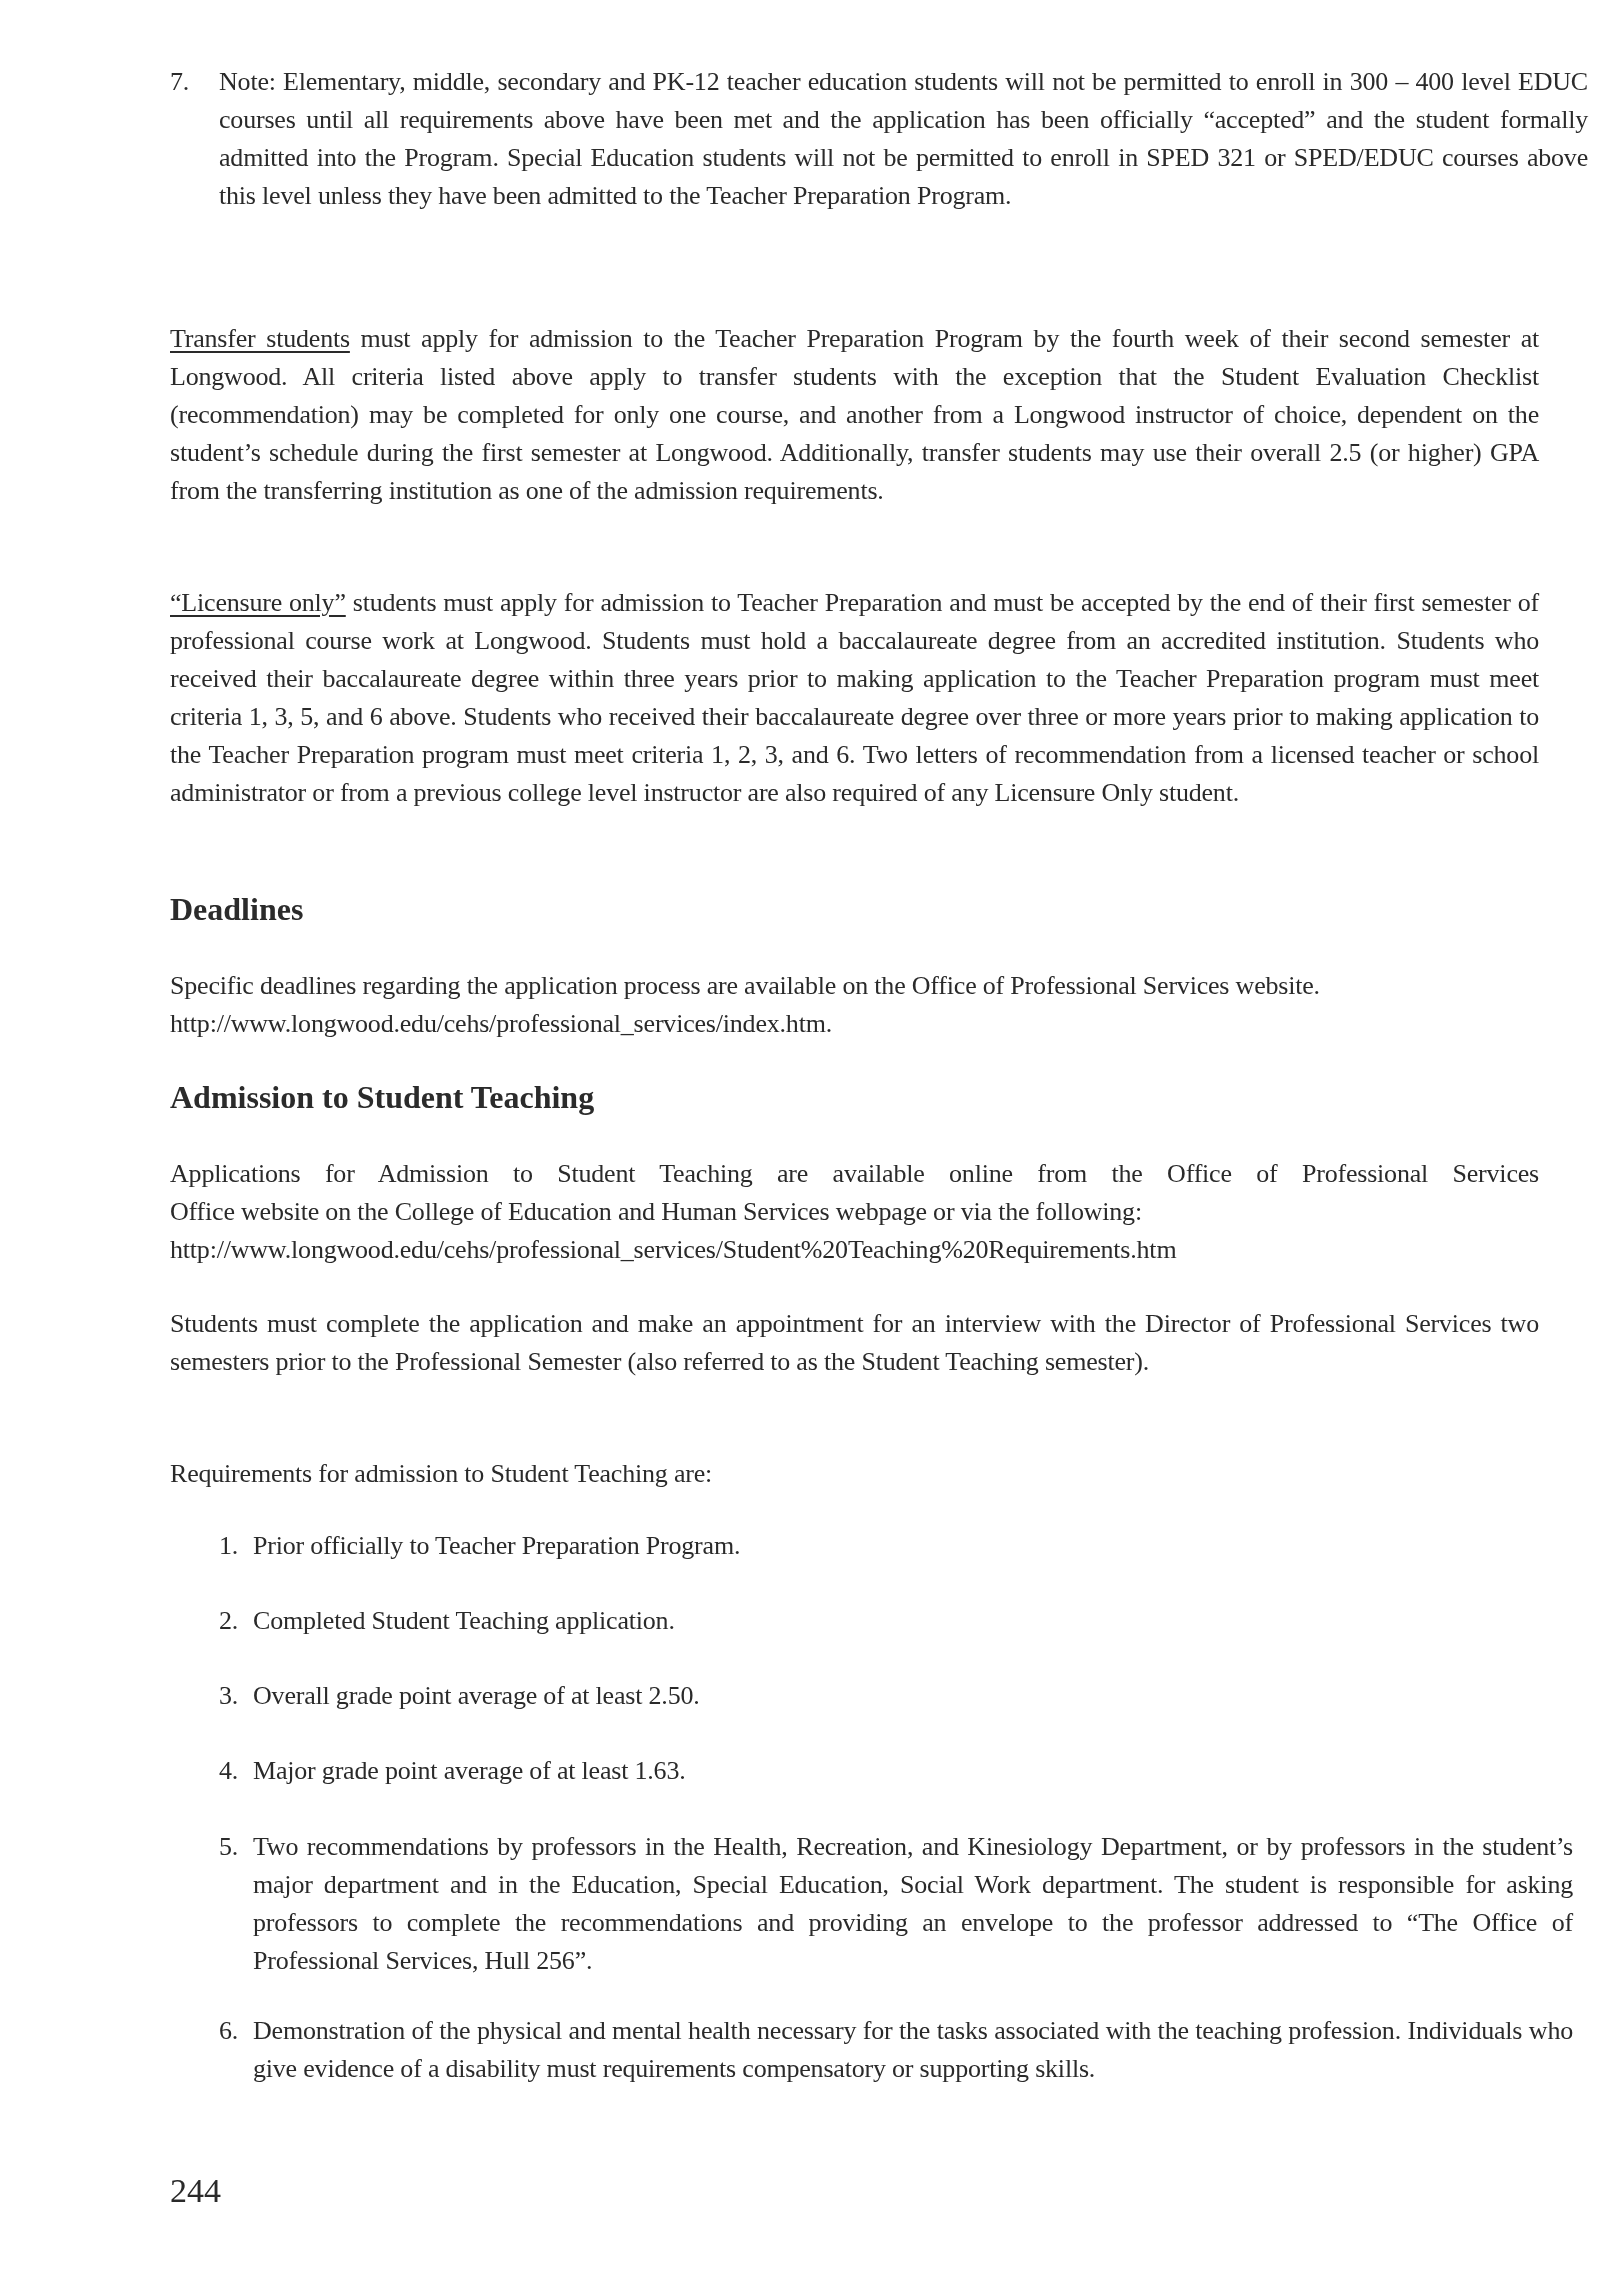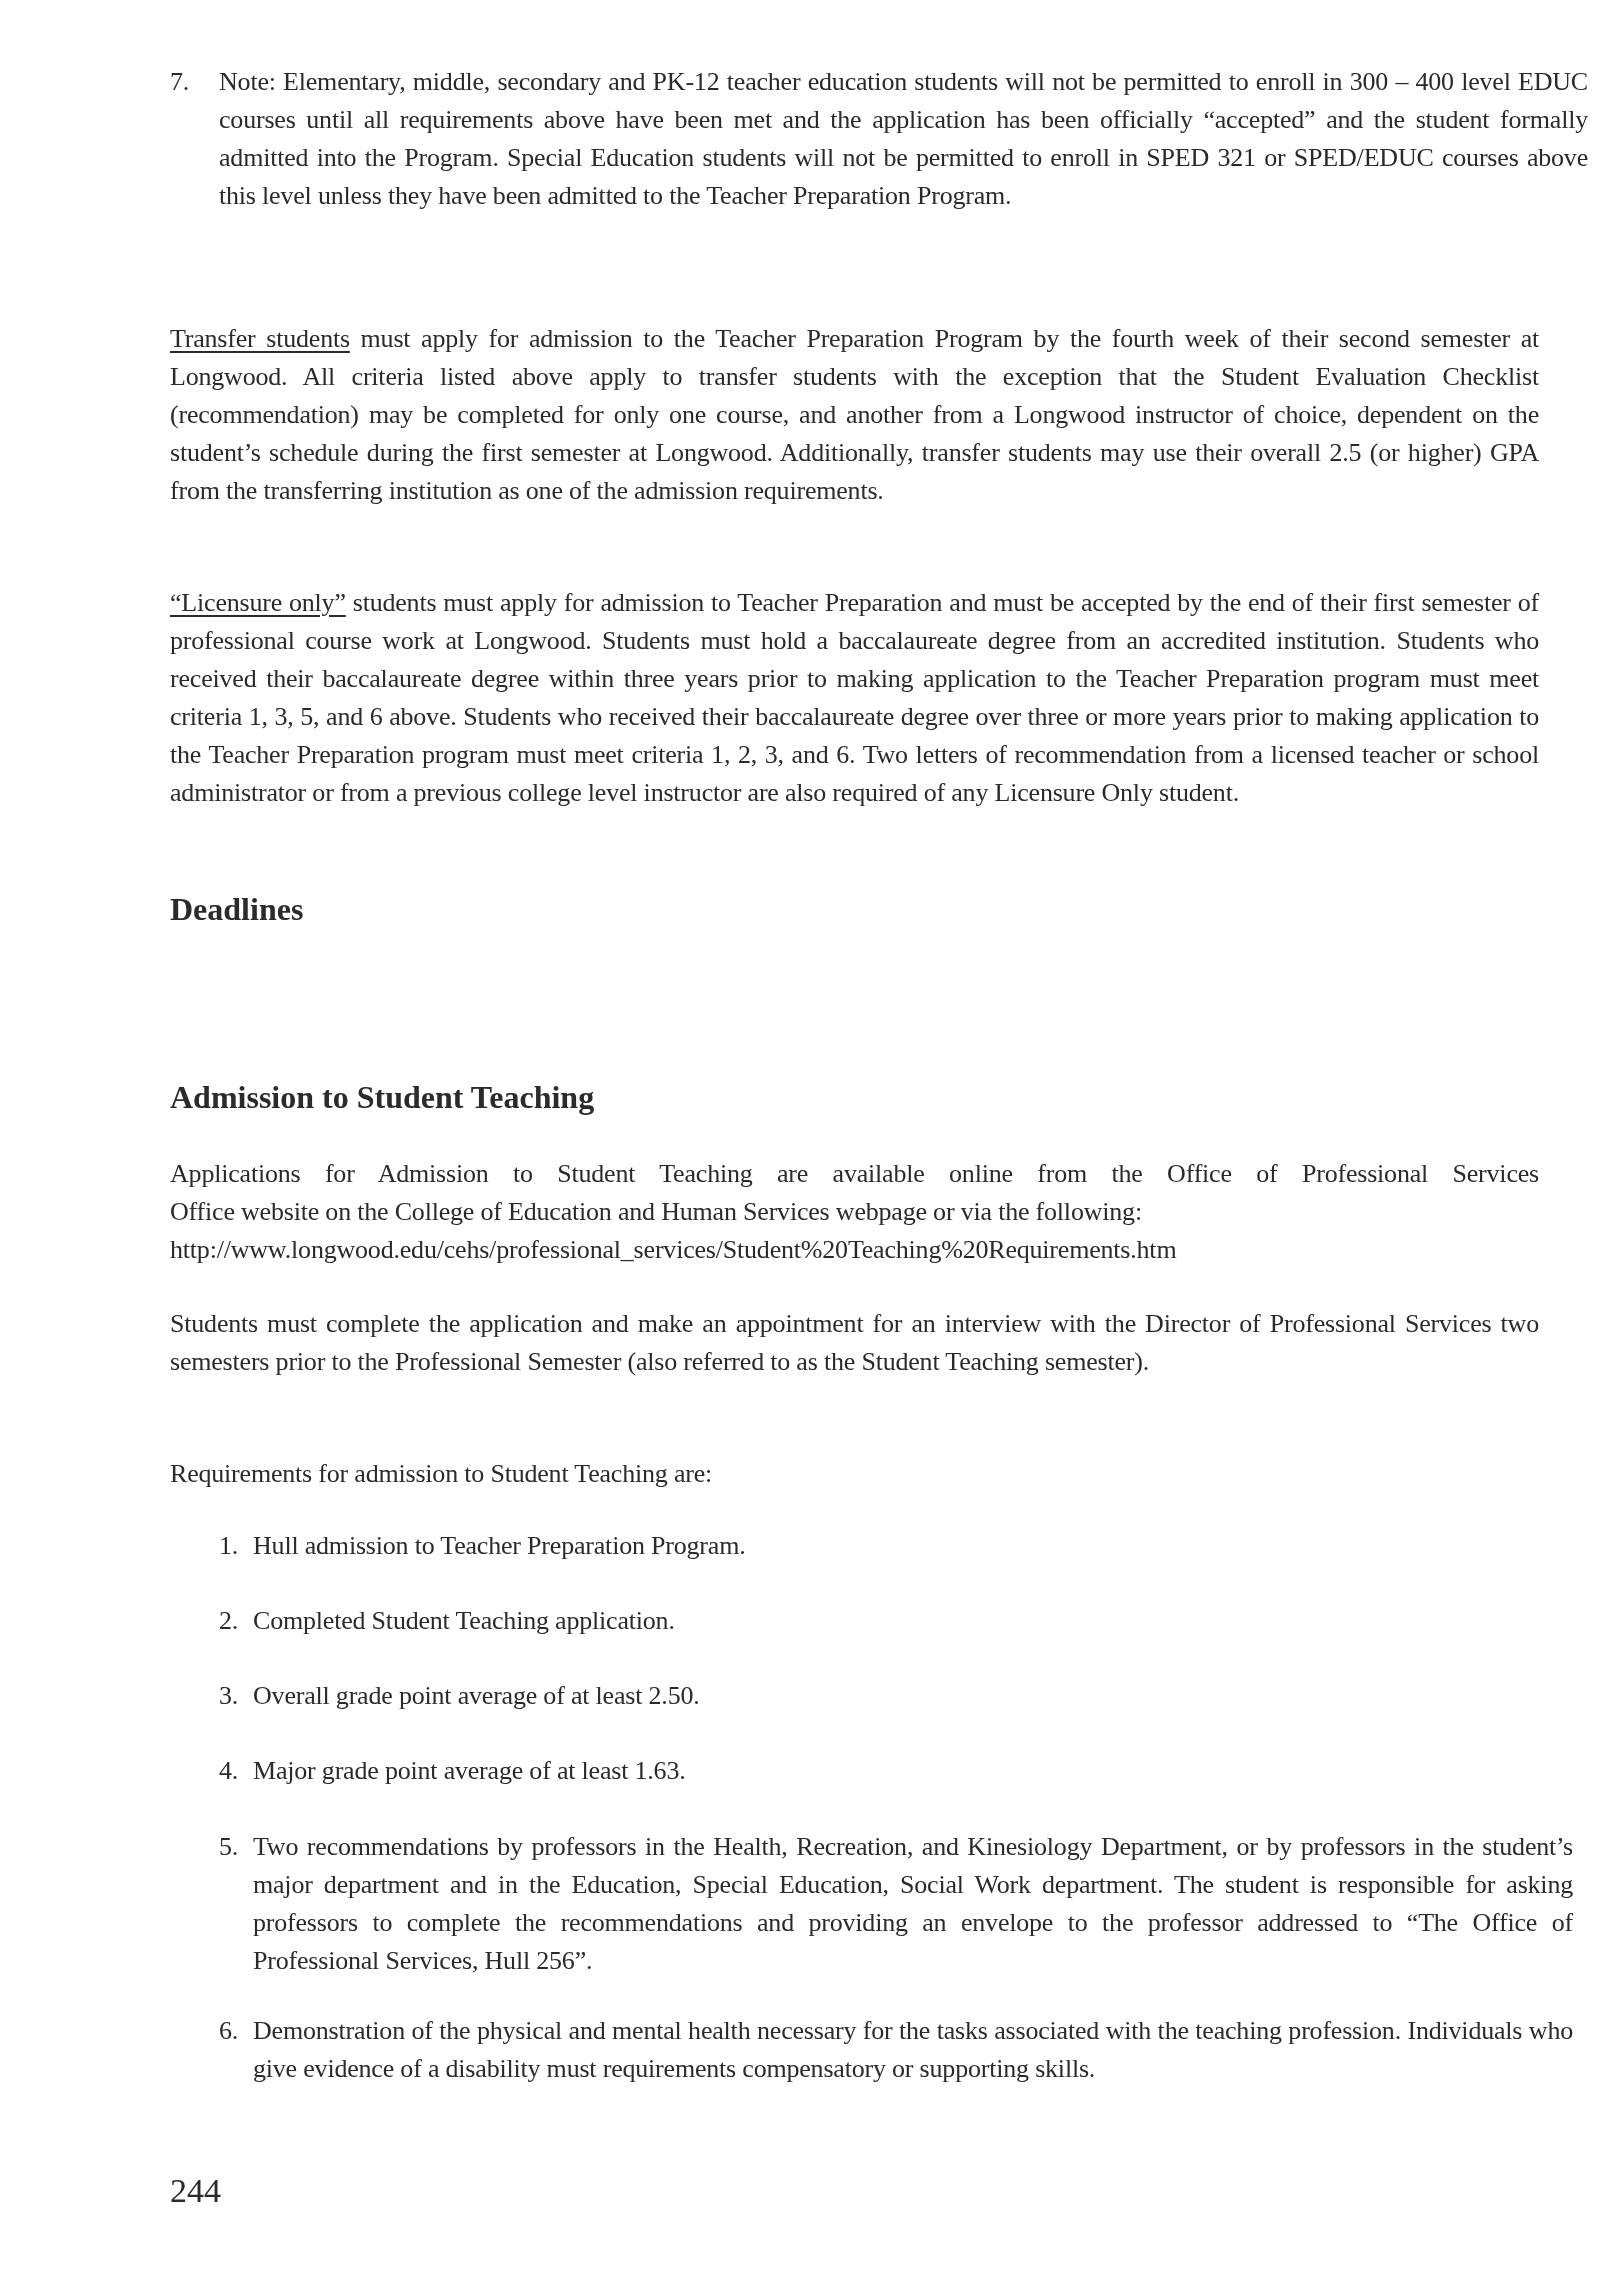--- a/index.html
+++ b/index.html
@@ -30,35 +30,39 @@
   <div class="block" style="top:320px;">
     <span class="u">Transfer students</span><span> must apply for admission to the Teacher Preparation Program by the fourth week of their second semester at Longwood. All criteria listed above apply to transfer students with the exception that the Student Evaluation Checklist (recommendation) may be completed for only one course, and another from a Longwood instructor of choice, dependent on the student’s schedule during the first semester at Longwood. Additionally, transfer students may use their overall 2.5 (or higher) GPA from the transferring institution as one of the admission requirements.</span>
   </div>
 
   <div class="block" style="top:584px;">
     <span class="u">“Licensure only”</span><span> students must apply for admission to Teacher Preparation and must be accepted by the end of their first semester of professional course work at Longwood. Students must hold a baccalaureate degree from an accredited institution. Students who received their baccalaureate degree within three years prior to making application to the Teacher Preparation program must meet criteria 1, 3, 5, and 6 above. Students who received their baccalaureate degree over three or more years prior to making application to the Teacher Preparation program must meet criteria 1, 2, 3, and 6.  Two letters of recommendation from a licensed teacher or school administrator or from a previous college level instructor are also required of any Licensure Only student.</span>
   </div>
 
   <div class="heading" style="top:890px;">Deadlines</div>
 
+  <div class="block last-left" style="top:967px;">
+    <div>Specific deadlines regarding the application process are available on the Office of Professional Services website.</div>
+    <div>http://www.longwood.edu/cehs/professional_services/index.htm.</div>
+  </div>
 
   <div class="heading" style="top:1078px;">Admission to Student Teaching</div>
 
   <div class="block last-left" style="top:1155px;">
     <div style="text-align-last: justify;">Applications for Admission to Student Teaching are available online from the Office of Professional Services</div>
     <div>Office website on the College of Education and Human Services webpage or via the following:</div>
     <div>http://www.longwood.edu/cehs/professional_services/Student%20Teaching%20Requirements.htm</div>
   </div>
 
   <div class="block" style="top:1305px;">Students must complete the application and make an appointment for an interview with the Director of Professional Services two semesters prior to the Professional Semester (also referred to as the Student Teaching semester).</div>
 
   <div class="block" style="top:1455px;">Requirements for admission to Student Teaching are:</div>
 
   <div class="list-item" style="top:1527px;">
-    <span class="li-num">1.</span><span>Hull admission to Teacher Preparation Program.</span>
+    <span class="li-num">1.</span><span>Prior officially to Teacher Preparation Program.</span>
   </div>
   <div class="list-item" style="top:1602px;">
     <span class="li-num">2.</span><span>Completed Student Teaching application.</span>
   </div>
   <div class="list-item" style="top:1677px;">
     <span class="li-num">3.</span><span>Overall grade point average of at least 2.50.</span>
   </div>
   <div class="list-item" style="top:1752px;">
     <span class="li-num">4.</span><span>Major grade point average of at least 1.63.</span>
   </div>

